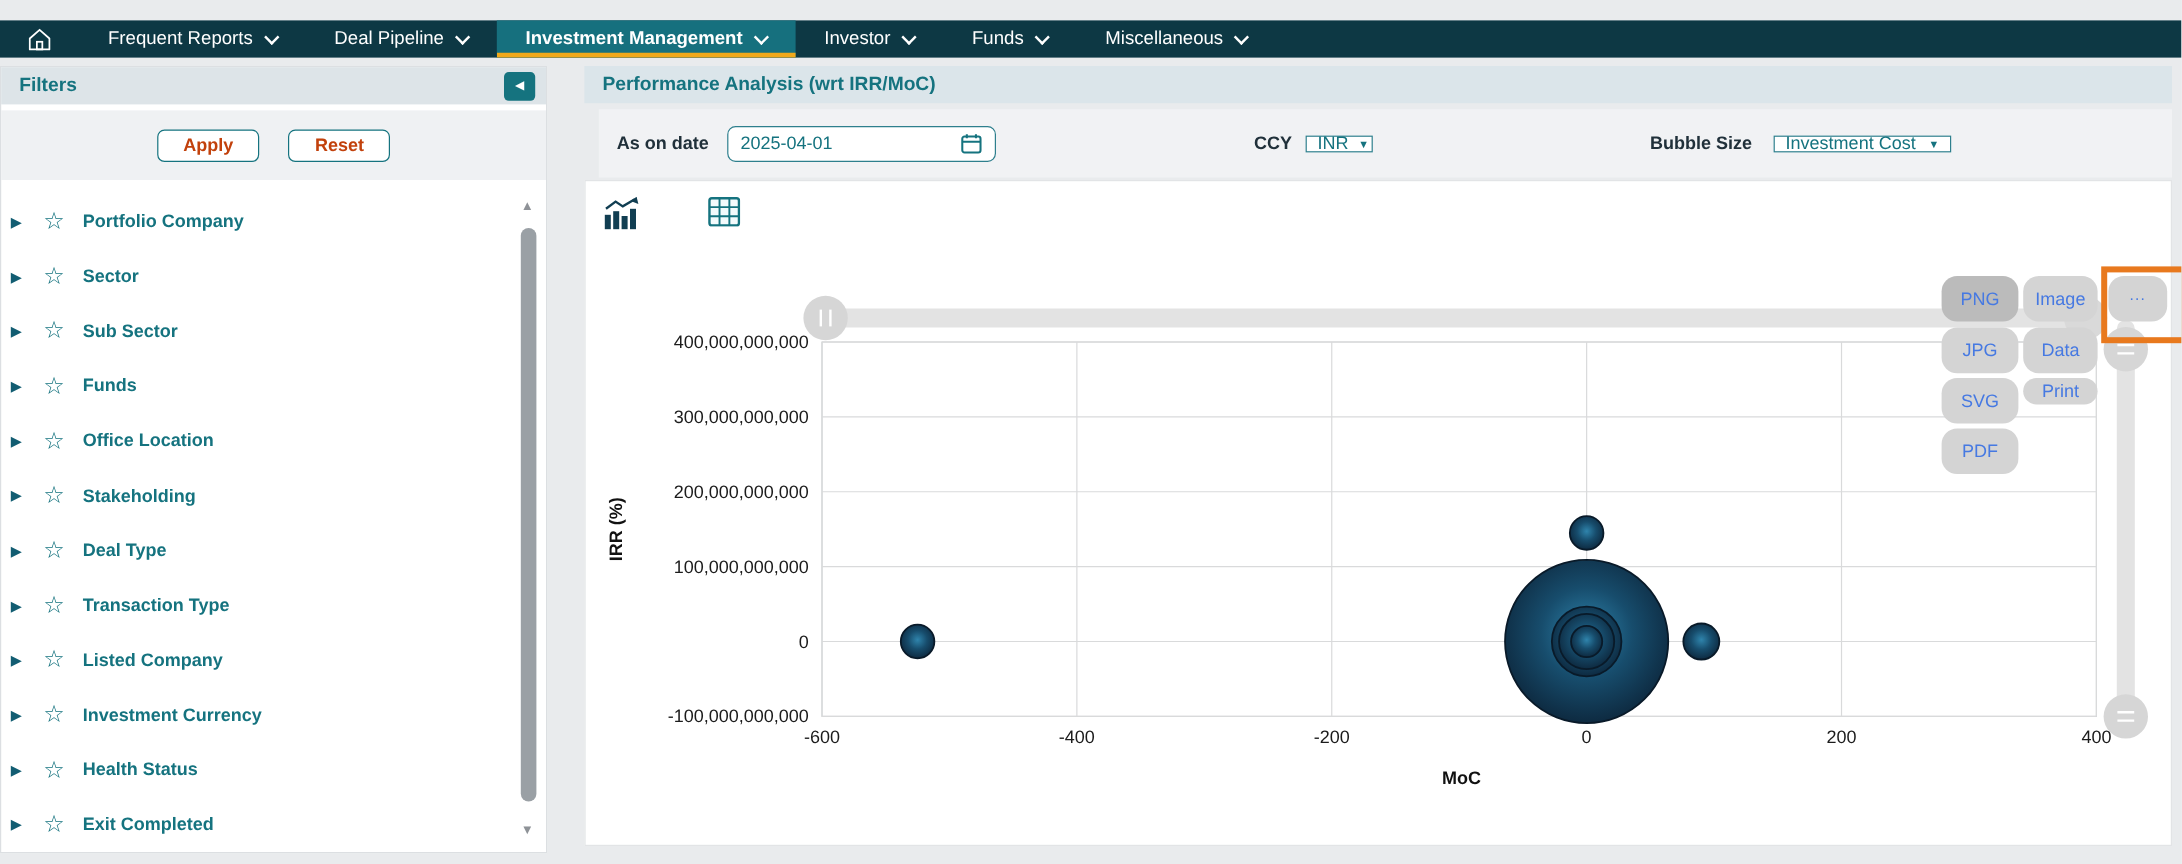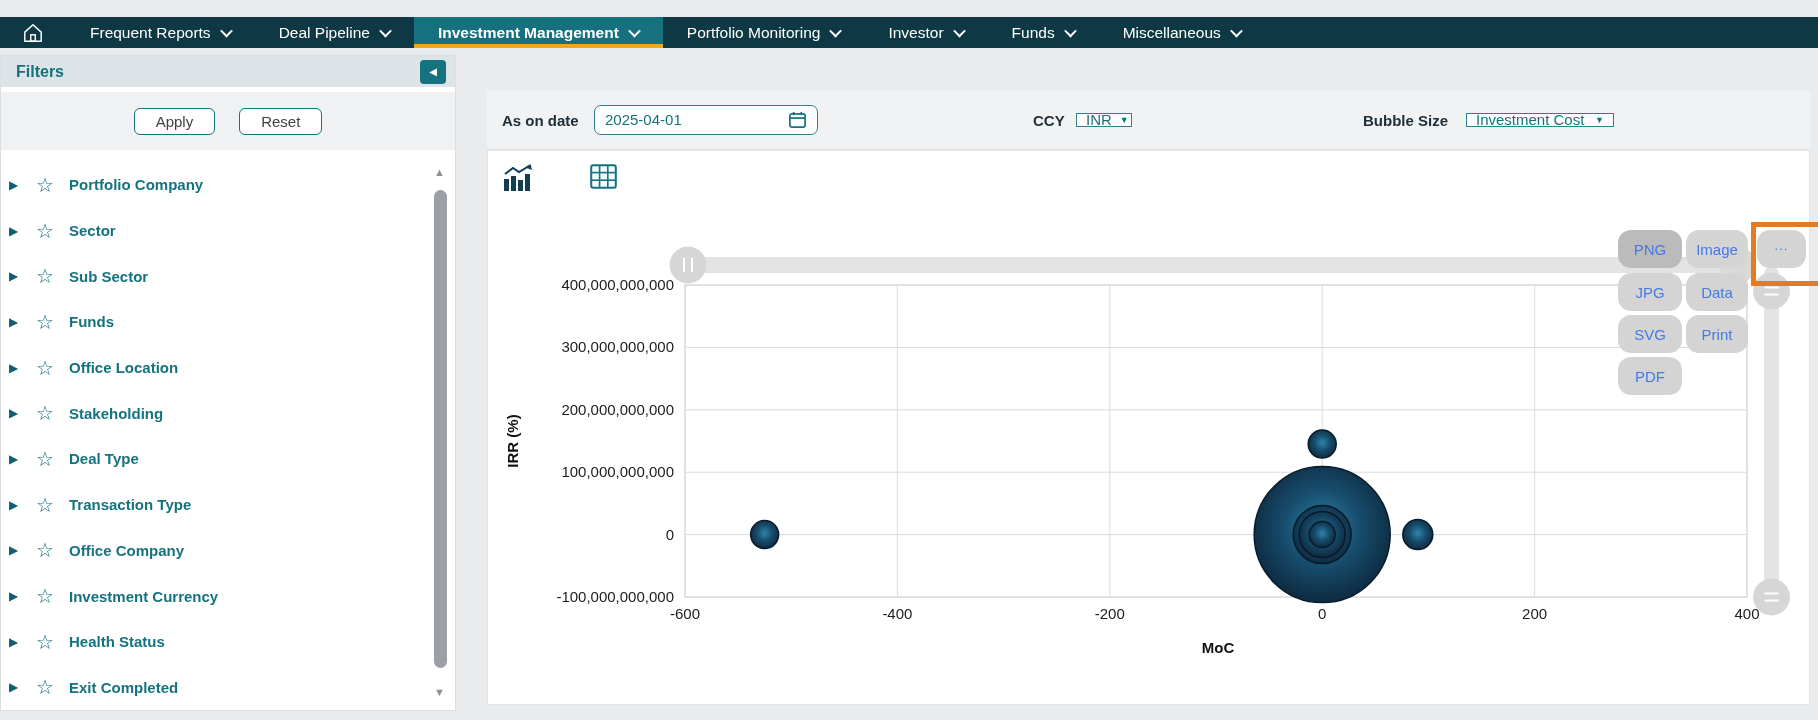--- a/index.html
+++ b/index.html
@@ -13,35 +13,35 @@
   .nav-item.active{background:#16707e;font-weight:bold;box-shadow:inset 0 -4px 0 #efa81b;}
   .chev{width:7px;height:7px;border-right:2.2px solid #fff;border-bottom:2.2px solid #fff;
         transform:rotate(45deg) translate(-1px,-1px);margin-left:11px;display:inline-block;}
 
   
   .sidebar{position:absolute;left:0;top:55px;width:456px;height:656px;background:#fff;border:1px solid #dcdfe2;box-sizing:border-box;}
   .side-header{position:absolute;top:0;left:0;right:0;height:31px;background:#dde4e8;display:flex;align-items:center;padding:0 9px 0 15px;box-sizing:border-box;gap:10px;}
   .side-title{color:#15737f;font-weight:bold;font-size:16px;flex:1;}
   .collapse{width:26px;height:24px;background:#15737f;border:none;border-radius:4px;color:#fff;font-size:10px;cursor:pointer;line-height:1;}
   .apply-row{position:absolute;top:36px;left:0;right:0;height:58px;background:#eff1f3;display:flex;align-items:center;justify-content:center;gap:24px;}
-  .pill{background:#fff;border:1.5px solid #15737f;border-radius:6px;color:#404040;font-weight:normal;font-size:15px;padding:4px 21px;cursor:pointer;}
+  .pill{background:#fff;border:1.5px solid #15737f;border-radius:6px;color:#c2410c;font-weight:bold;font-size:15px;padding:4px 21px;cursor:pointer;}
   .filter-list{position:absolute;top:97px;left:0;right:26px;bottom:2px;padding-top:9px;overflow:hidden;}
   .f-item{height:45.7px;display:flex;align-items:center;padding-left:8px;cursor:pointer;}
   .f-tri{color:#125d72;font-size:12px;width:27px;}
   .f-star{color:#15737f;font-size:20px;width:33px;line-height:1;}
   .f-label{color:#15737f;font-weight:bold;font-size:15px;}
   .side-scrollbar{position:absolute;right:5px;top:110px;bottom:12px;width:18px;}
   .arr{position:absolute;left:2px;color:#8e9297;font-size:11px;cursor:pointer;}
   .arr.up{top:0;}.arr.down{bottom:0;}
   .thumb{position:absolute;left:2px;top:24px;height:478px;width:13px;background:#9aa0a5;border-radius:7px;cursor:grab;}
 
   
   .content{position:absolute;left:487px;top:55px;width:1323px;height:650px;}
   .content-header{position:absolute;top:0;left:0;right:0;height:31px;background:#dbe5ea;display:flex;align-items:center;padding-left:15px;color:#15737f;font-weight:bold;font-size:16px;box-sizing:border-box;}
-  .controls{position:absolute;top:36px;left:0;right:0;height:57px;background:#f1f2f4;}
+  .controls{position:absolute;top:36px;left:12px;right:0;height:57px;background:#f1f2f4;}
   .lbl{position:absolute;top:50%;transform:translateY(-50%);font-weight:bold;color:#20303a;font-size:15px;white-space:nowrap;}
   .date-input{position:absolute;left:107px;top:50%;transform:translateY(-50%);width:224px;height:30px;background:#fff;
               border:1px solid #2e7f8d;border-radius:7px;display:flex;align-items:center;justify-content:space-between;
               padding:0 10px;color:#15737f;font-size:15px;box-sizing:border-box;cursor:text;}
   .select{position:absolute;top:50%;transform:translateY(-50%);height:14px;background:#fff;border:1px solid #2e7f8d;border-radius:0;
           display:flex;align-items:center;justify-content:space-between;padding:0 9px;color:#15737f;font-size:15px;box-sizing:border-box;cursor:pointer;}
   .dd{font-size:9px;margin-left:8px;color:#15737f;}
   .chart-card{position:absolute;top:95px;left:0;right:0;height:555px;background:#fff;border:1px solid #e2e4e6;box-sizing:border-box;}
   .view-icons{position:absolute;top:13px;left:15px;display:flex;gap:57px;z-index:2;}
   .vicon{cursor:pointer;display:inline-flex;}
@@ -72,24 +72,20 @@
         </div>
         <div class="nav-item">
           <span>Deal Pipeline</span>
           <span class="chev"></span>
         </div>
         <div class="nav-item active">
           <span>Investment Management</span>
           <span class="chev"></span>
         </div>
         <div class="nav-item">
-          <span>Portfolio Monitoring</span>
-          <span class="chev"></span>
-        </div>
-        <div class="nav-item">
           <span>Investor</span>
           <span class="chev"></span>
         </div>
         <div class="nav-item">
           <span>Funds</span>
           <span class="chev"></span>
         </div>
         <div class="nav-item">
           <span>Miscellaneous</span>
           <span class="chev"></span>
@@ -145,21 +141,21 @@
           <span class="f-label">Deal Type</span>
         </div>
         <div class="f-item">
           <span class="f-tri">▶</span>
           <span class="f-star">☆</span>
           <span class="f-label">Transaction Type</span>
         </div>
         <div class="f-item">
           <span class="f-tri">▶</span>
           <span class="f-star">☆</span>
-          <span class="f-label">Office Company</span>
+          <span class="f-label">Listed Company</span>
         </div>
         <div class="f-item">
           <span class="f-tri">▶</span>
           <span class="f-star">☆</span>
           <span class="f-label">Investment Currency</span>
         </div>
         <div class="f-item">
           <span class="f-tri">▶</span>
           <span class="f-star">☆</span>
           <span class="f-label">Health Status</span>
@@ -171,20 +167,23 @@
         </div>
       </div>
     <div class="side-scrollbar">
       <span class="arr up">▲</span>
       <div class="thumb"></div>
       <span class="arr down">▼</span>
     </div>
   </aside>
 
   <main class="content">
+    <div class="content-header">
+      <span>Performance Analysis (wrt IRR/MoC)</span>
+    </div>
 
     <div class="controls">
       <span class="lbl" style="left:15px">As on date</span>
       <div class="date-input">
         <span>2025-04-01</span>
         <svg width="19" height="19" viewBox="0 0 20 20">
           <rect x="2" y="4" width="16" height="14" rx="2" fill="none" stroke="#15737f" stroke-width="1.8"></rect>
           <line x1="2" y1="8.5" x2="18" y2="8.5" stroke="#15737f" stroke-width="1.8"></line>
           <line x1="6" y1="2" x2="6" y2="5.5" stroke="#15737f" stroke-width="1.8"></line>
           <line x1="14" y1="2" x2="14" y2="5.5" stroke="#15737f" stroke-width="1.8"></line>
@@ -288,18 +287,18 @@
     </div>
   </main>
 
   <div id="exportMenu">
       <div class="ebtn hov" style="left: 1618px; top: 230px; width: 64px; height: 38px;">PNG</div>
       <div class="ebtn" style="left: 1618px; top: 273px; width: 64px; height: 38px;">JPG</div>
       <div class="ebtn" style="left: 1618px; top: 315px; width: 64px; height: 38px;">SVG</div>
       <div class="ebtn" style="left: 1618px; top: 357px; width: 64px; height: 38px;">PDF</div>
       <div class="ebtn" style="left: 1686px; top: 230px; width: 62px; height: 38px;">Image</div>
       <div class="ebtn" style="left: 1686px; top: 273px; width: 62px; height: 38px;">Data</div>
-      <div class="ebtn" style="left: 1686px; top: 315px; width: 62px; height: 38px; text-align: center;">Print</div>
+      <div class="ebtn" style="left: 1686px; top: 315px; width: 62px; height: 22px; text-align: center;">Print</div>
       <div class="ebtn dots" style="left: 1757px; top: 230px; width: 49px; height: 38px;">...</div>
     </div>
 
   <div class="hl"></div>
 </div>
 
 </body></html>

